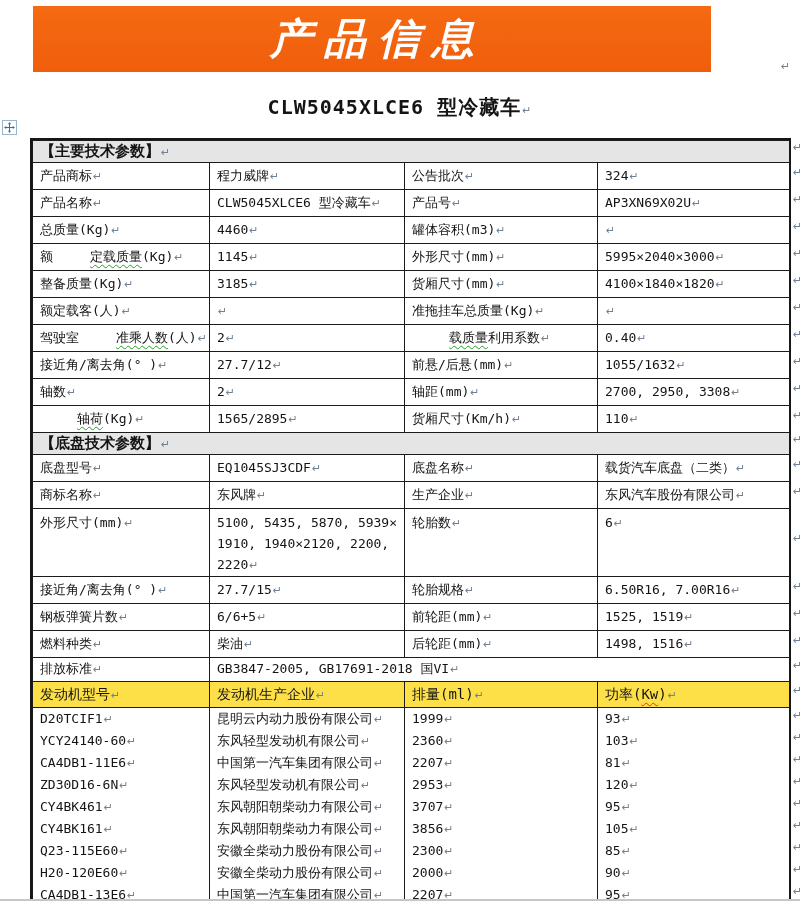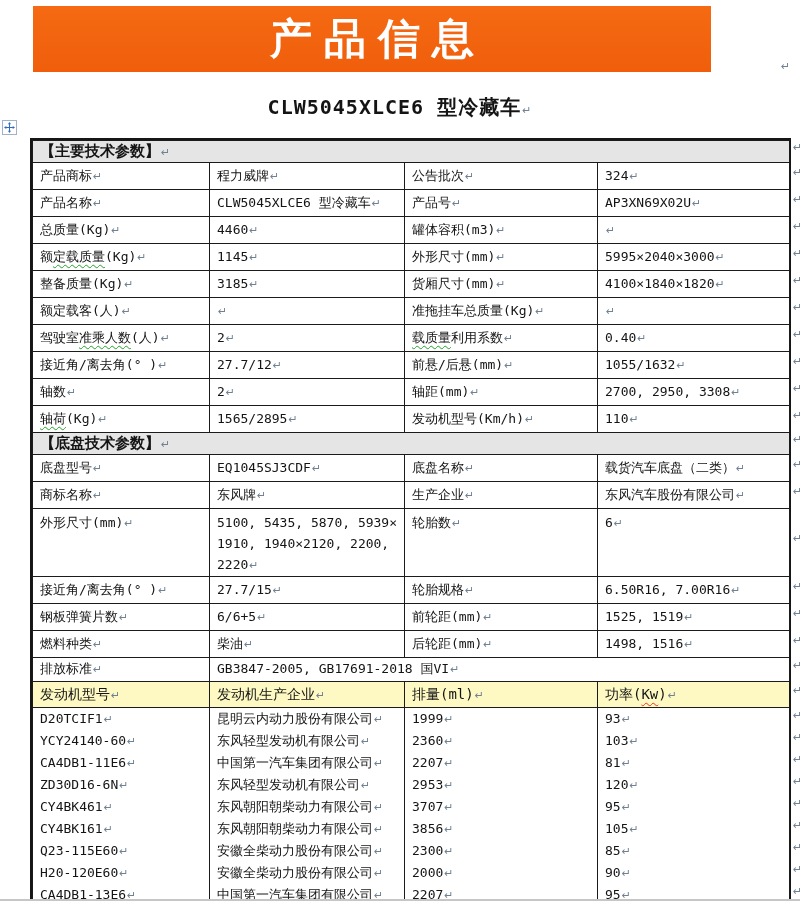--- a/index.html
+++ b/index.html
@@ -5,21 +5,21 @@
   html,body{margin:0;padding:0;background:#fff;}
   .page{
     position:relative;width:800px;height:901px;background:#fff;overflow:hidden;
     font-family:"DejaVu Sans Mono","Liberation Sans",sans-serif;color:#141414;
     border-bottom:2px solid #c6c6c6;box-sizing:border-box;
   }
   
   .banner{
     position:absolute;left:33px;top:6px;width:678px;height:66px;
     background:linear-gradient(#f56a12,#f05e0c);
-    display:flex;align-items:center;justify-content:center;
+    display:flex;align-items:center;justify-content:center;font-style:italic;
   }
   .banner-text{
     color:#ffffff;font-weight:bold;font-size:42px;letter-spacing:12px;padding-left:12px;
     font-family:"Liberation Sans","DejaVu Sans",sans-serif;
   }
   .banner-mark{position:absolute;left:780px;top:60px;}
   
   .doc-title{
     position:absolute;left:0;top:94px;width:100%;text-align:center;
     font-size:20px;font-weight:bold;letter-spacing:1px;
@@ -29,34 +29,34 @@
   table.spec{width:100%;border-collapse:collapse;table-layout:fixed;}
   table.spec td{
     border:1.5px solid #1b1b1b;padding:0 2px 0 7px;vertical-align:middle;
     font-size:13px;line-height:1.25;overflow:hidden;word-break:break-all;
   }
   tr.kv{height:27px;}
   tr.kvtall{height:48px;}
   tr.kvtall td{vertical-align:top;padding-top:3px;line-height:21px;}
   tr.kvspan{height:24px;}
   tr.section td{height:21px;background:#e5e5e5;font-weight:bold;font-size:15px;}
-  tr.enghead td{height:25px;background:#fef9c3;font-size:14px;}
+  tr.enghead td{height:25px;background:#fde047;font-size:14px;}
   tr.eng td{height:22px;border-top:none;border-bottom:none;}
   td.lbl{font-size:14px;}
   td.val{font-size:13px;}
   td.cjk{font-size:14px;}
   
   .pmark{
     color:#6f8193;font-size:11px;margin-left:1px;
     font-family:"DejaVu Sans",sans-serif;font-weight:normal;
   }
   .row-marks span{position:absolute;left:0;}
   .row-marks{position:absolute;left:792px;top:0;width:12px;height:901px;}
   
-  .sq-green{text-decoration:underline wavy #23a426 1px;text-underline-offset:3px;text-decoration-skip-ink:none;}
+  .sq-green{text-decoration:underline wavy #23a426 1px;text-underline-offset:3px;text-decoration-skip-ink:none;margin-left:37px;}
   .sq-red{text-decoration:underline wavy #e23327 1px;text-underline-offset:3px;text-decoration-skip-ink:none;}
   
   .move-handle{
     position:absolute;left:2px;top:120px;width:15px;height:15px;background:#fff;
     border:1px solid #9fb4c9;display:flex;align-items:center;justify-content:center;box-sizing:border-box;
   }
 </style>
 </head>
 <body>
 
@@ -144,21 +144,21 @@
           </tr>
           <tr class="kv">
             <td class="lbl"><span>轴数</span><span class="pmark">↵</span></td>
             <td class="val"><span>2</span><span class="pmark">↵</span></td>
             <td class="lbl"><span>轴距(mm)</span><span class="pmark">↵</span></td>
             <td class="val"><span>2700, 2950, 3308</span><span class="pmark">↵</span></td>
           </tr>
           <tr class="kv">
             <td class="lbl"><span><span class="sq-green">轴荷</span>(Kg)</span><span class="pmark">↵</span></td>
             <td class="val"><span>1565/2895</span><span class="pmark">↵</span></td>
-            <td class="lbl"><span>发动机型号(Km/h)</span><span class="pmark">↵</span></td>
+            <td class="lbl"><span>货厢尺寸(Km/h)</span><span class="pmark">↵</span></td>
             <td class="val"><span>110</span><span class="pmark">↵</span></td>
           </tr>
           <tr class="section">
             <td colspan="4" class="lbl"><span>【底盘技术参数】</span><span class="pmark">↵</span></td>
           </tr>
           <tr class="kv">
             <td class="lbl"><span>底盘型号</span><span class="pmark">↵</span></td>
             <td class="val"><span>EQ1045SJ3CDF</span><span class="pmark">↵</span></td>
             <td class="lbl"><span>底盘名称</span><span class="pmark">↵</span></td>
             <td class="val"><span>载货汽车底盘（二类）</span><span class="pmark">↵</span></td>

